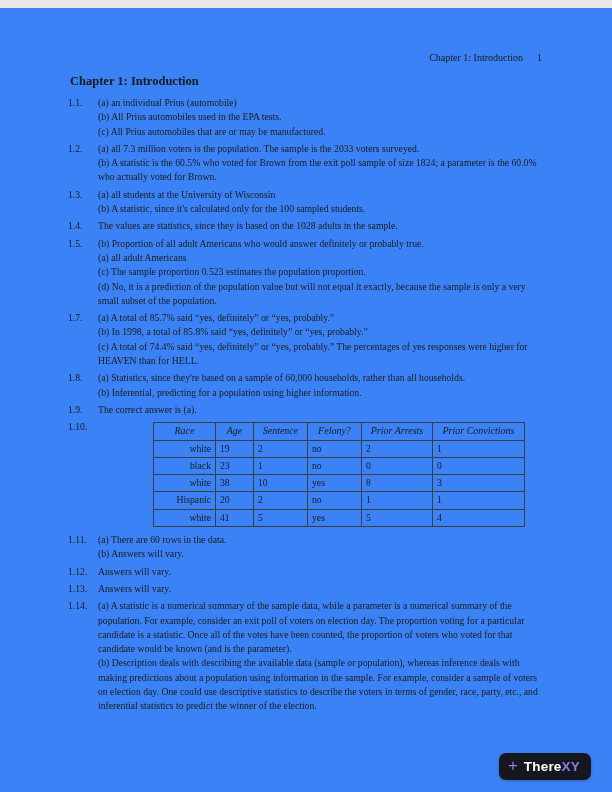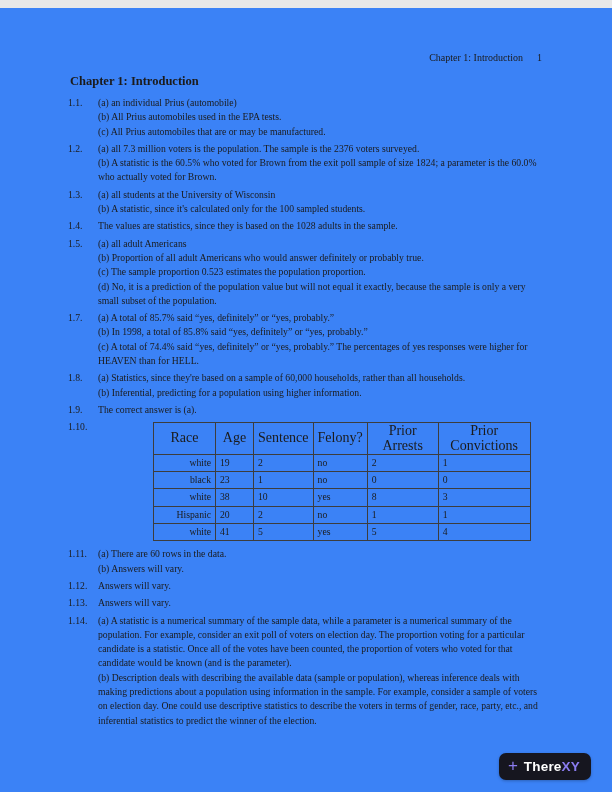--- a/index.html
+++ b/index.html
@@ -46,21 +46,21 @@
     border-collapse: collapse;
     margin: 2px 0 3px 55px;
     font-size: 9.7px;
   }
   table.data-table th, table.data-table td {
     border: 1px solid #3d3d3d;
     padding: 1px 4px;
     height: 13.5px;
     font-weight: normal;
   }
-  table.data-table th { font-size: 14px; }
+  table.data-table th { font-size: 10px; font-style: italic; }
   .col-race  { width: 49px; text-align: right; padding-left: 8px !important; }
   .col-age   { width: 29px; }
   .col-sent  { width: 45px; }
   .col-fel   { width: 45px; }
   .col-pa    { width: 62px; }
   .col-pc    { width: 83px; }
   th.col-race { text-align: center !important; padding-left: 4px !important; }
   .logo {
     position: absolute;
     right: 21px;
@@ -99,21 +99,21 @@
       <div class="item-body">
         <p>(a) an individual Prius (automobile)</p>
         <p>(b) All Prius automobiles used in the EPA tests.</p>
         <p>(c) All Prius automobiles that are or may be manufactured.</p>
       </div>
     </div>
 
     <div class="item">
       <div class="item-num">1.2.</div>
       <div class="item-body">
-        <p>(a) all 7.3 million voters is the population.  The sample is the 2376 voters surveyed.</p>
+        <p>(a) all 7.3 million voters is the population.  The sample is the 2033 voters surveyed.</p>
         <p>(b) A statistic is the 60.5% who voted for Brown from the exit poll sample of size 1824; a parameter is the 60.0% who actually voted for Brown.</p>
       </div>
     </div>
 
     <div class="item">
       <div class="item-num">1.3.</div>
       <div class="item-body">
         <p>(a) all students at the University of Wisconsin</p>
         <p>(b) A statistic, since it's calculated only for the 100 sampled students.</p>
       </div>
@@ -122,22 +122,22 @@
     <div class="item">
       <div class="item-num">1.4.</div>
       <div class="item-body">
         <p>The values are statistics, since they is based on the 1028 adults in the sample.</p>
       </div>
     </div>
 
     <div class="item">
       <div class="item-num">1.5.</div>
       <div class="item-body">
+        <p>(b) Proportion of all adult Americans who would answer definitely or probably true.</p>
         <p>(a) all adult Americans</p>
-        <p>(b) Proportion of all adult Americans who would answer definitely or probably true.</p>
         <p>(c) The sample proportion 0.523 estimates the population proportion.</p>
         <p>(d) No, it is a prediction of the population value but will not equal it exactly, because the sample is only a very small subset of the population.</p>
       </div>
     </div>
 
 
     <div class="item">
       <div class="item-num">1.7.</div>
       <div class="item-body">
         <p>(a) A total of 85.7% said “yes, definitely” or “yes, probably.”</p>

